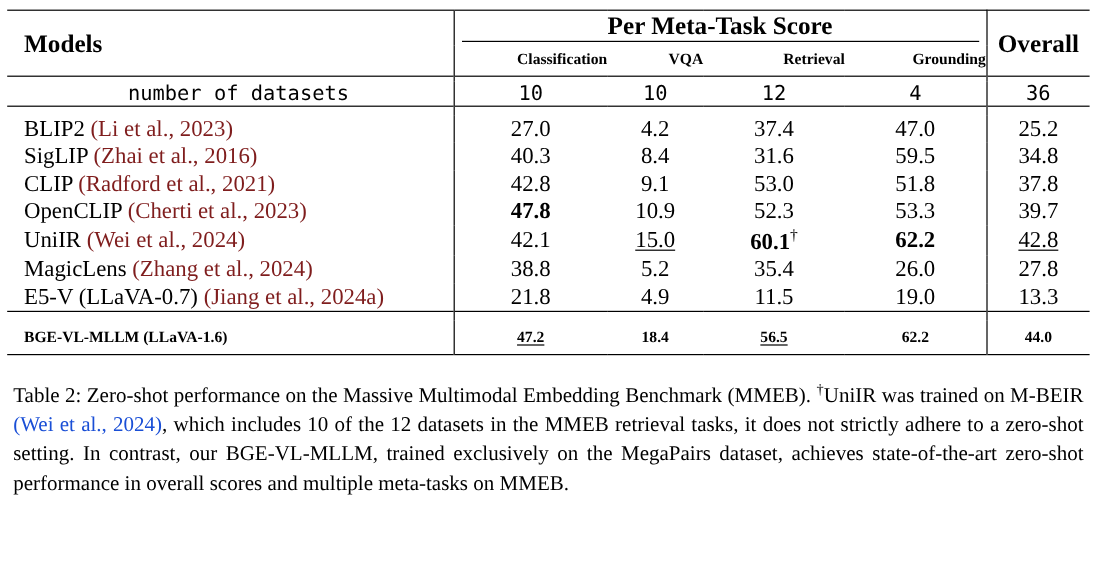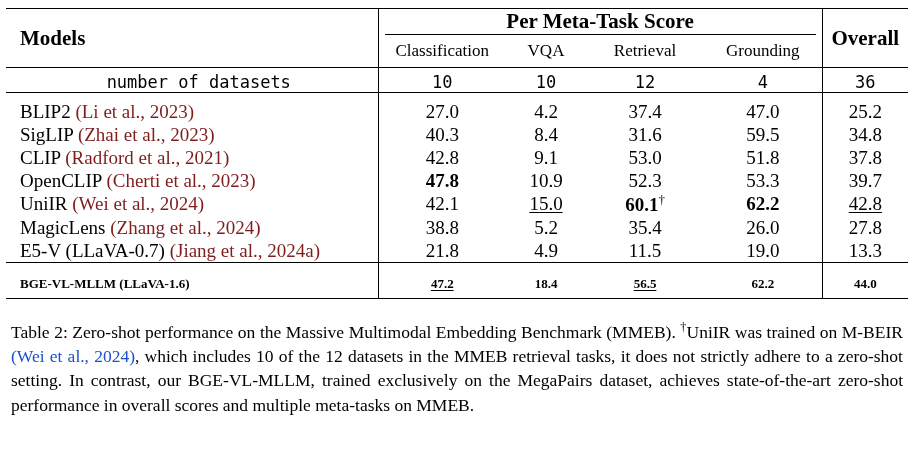--- a/index.html
+++ b/index.html
@@ -57,23 +57,24 @@
     font-size: 21px;
     font-weight: bold;
     text-align: center;
   }
   .group-underline {
     height: 1px;
     background: #000;
     margin: 0 6px 0 6px;
   }
   .subhdr {
-    font-size: 17px;
-    text-align: center;
+    font-size: 13px;
+    text-align: right;
     padding: 3px 0 6px 0 !important;
+    font-weight: bold;
   }
   .vline-l {
     border-left: 1.1px solid #000;
     margin-left: 44px;
   }
   .vline-r {
     border-right: 1.1px solid #000;
   }
   .mono-row td {
     font-family: "DejaVu Sans Mono", monospace;
@@ -188,21 +189,21 @@
       <tr class="datarow">
         <td class="model"><span>BLIP2</span> <span class="cite">(Li et al., 2023)</span></td>
         <td class="num vline-l">27.0</td>
         <td class="num">4.2</td>
         <td class="num">37.4</td>
         <td class="num vline-r">47.0</td>
         <td class="num">25.2</td>
       </tr>
 
       <tr class="datarow">
-        <td class="model"><span>SigLIP</span> <span class="cite">(Zhai et al., 2023)</span></td>
+        <td class="model"><span>SigLIP</span> <span class="cite">(Zhai et al., 2016)</span></td>
         <td class="num vline-l">40.3</td>
         <td class="num">8.4</td>
         <td class="num">31.6</td>
         <td class="num vline-r">59.5</td>
         <td class="num">34.8</td>
       </tr>
 
       <tr class="datarow">
         <td class="model"><span>CLIP</span> <span class="cite">(Radford et al., 2021)</span></td>
         <td class="num vline-l">42.8</td>

